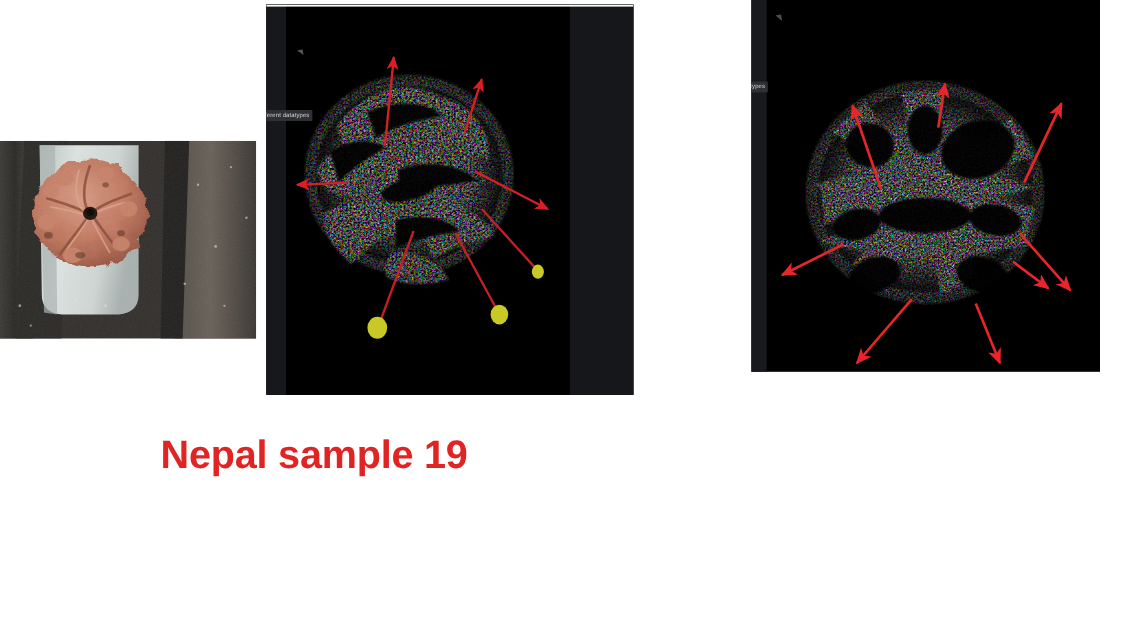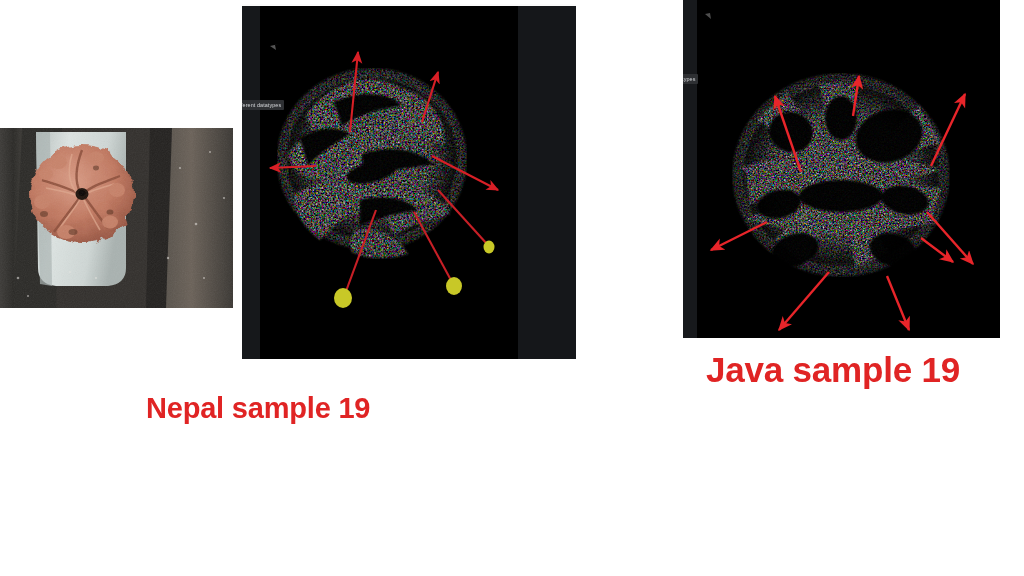--- a/index.html
+++ b/index.html
@@ -93,21 +93,21 @@
     position: absolute;
     color: #e02424;
     font-weight: bold;
     font-family: "Liberation Sans", sans-serif;
     white-space: nowrap;
     letter-spacing: -0.2px;
   }
   #nepal-caption {
     left: 146px;
     top: 392px;
-    font-size: 29px;
+    font-size: 36px;
   }
   #java-caption {
     left: 706px;
     top: 350px;
     font-size: 35px;
   }
 
   .abs-svg { position: absolute; left: 0; top: 0; }
 </style>
 </head>
@@ -368,15 +368,14 @@
       </g>
 
       <path d="M22 14 l6 5 l-1 -6 l5 -1 z" fill="#9a9a9a" opacity="0.5"></path>
     </svg>
 
     <div class="tooltip-chip" id="java-tooltip">atypes</div>
   </div>
 
   <div class="caption" id="nepal-caption">Nepal sample 19</div>
 
-  <div class="caption" id="java-caption">Java sample 19</div>
 
 </div>
 
 </body></html>

